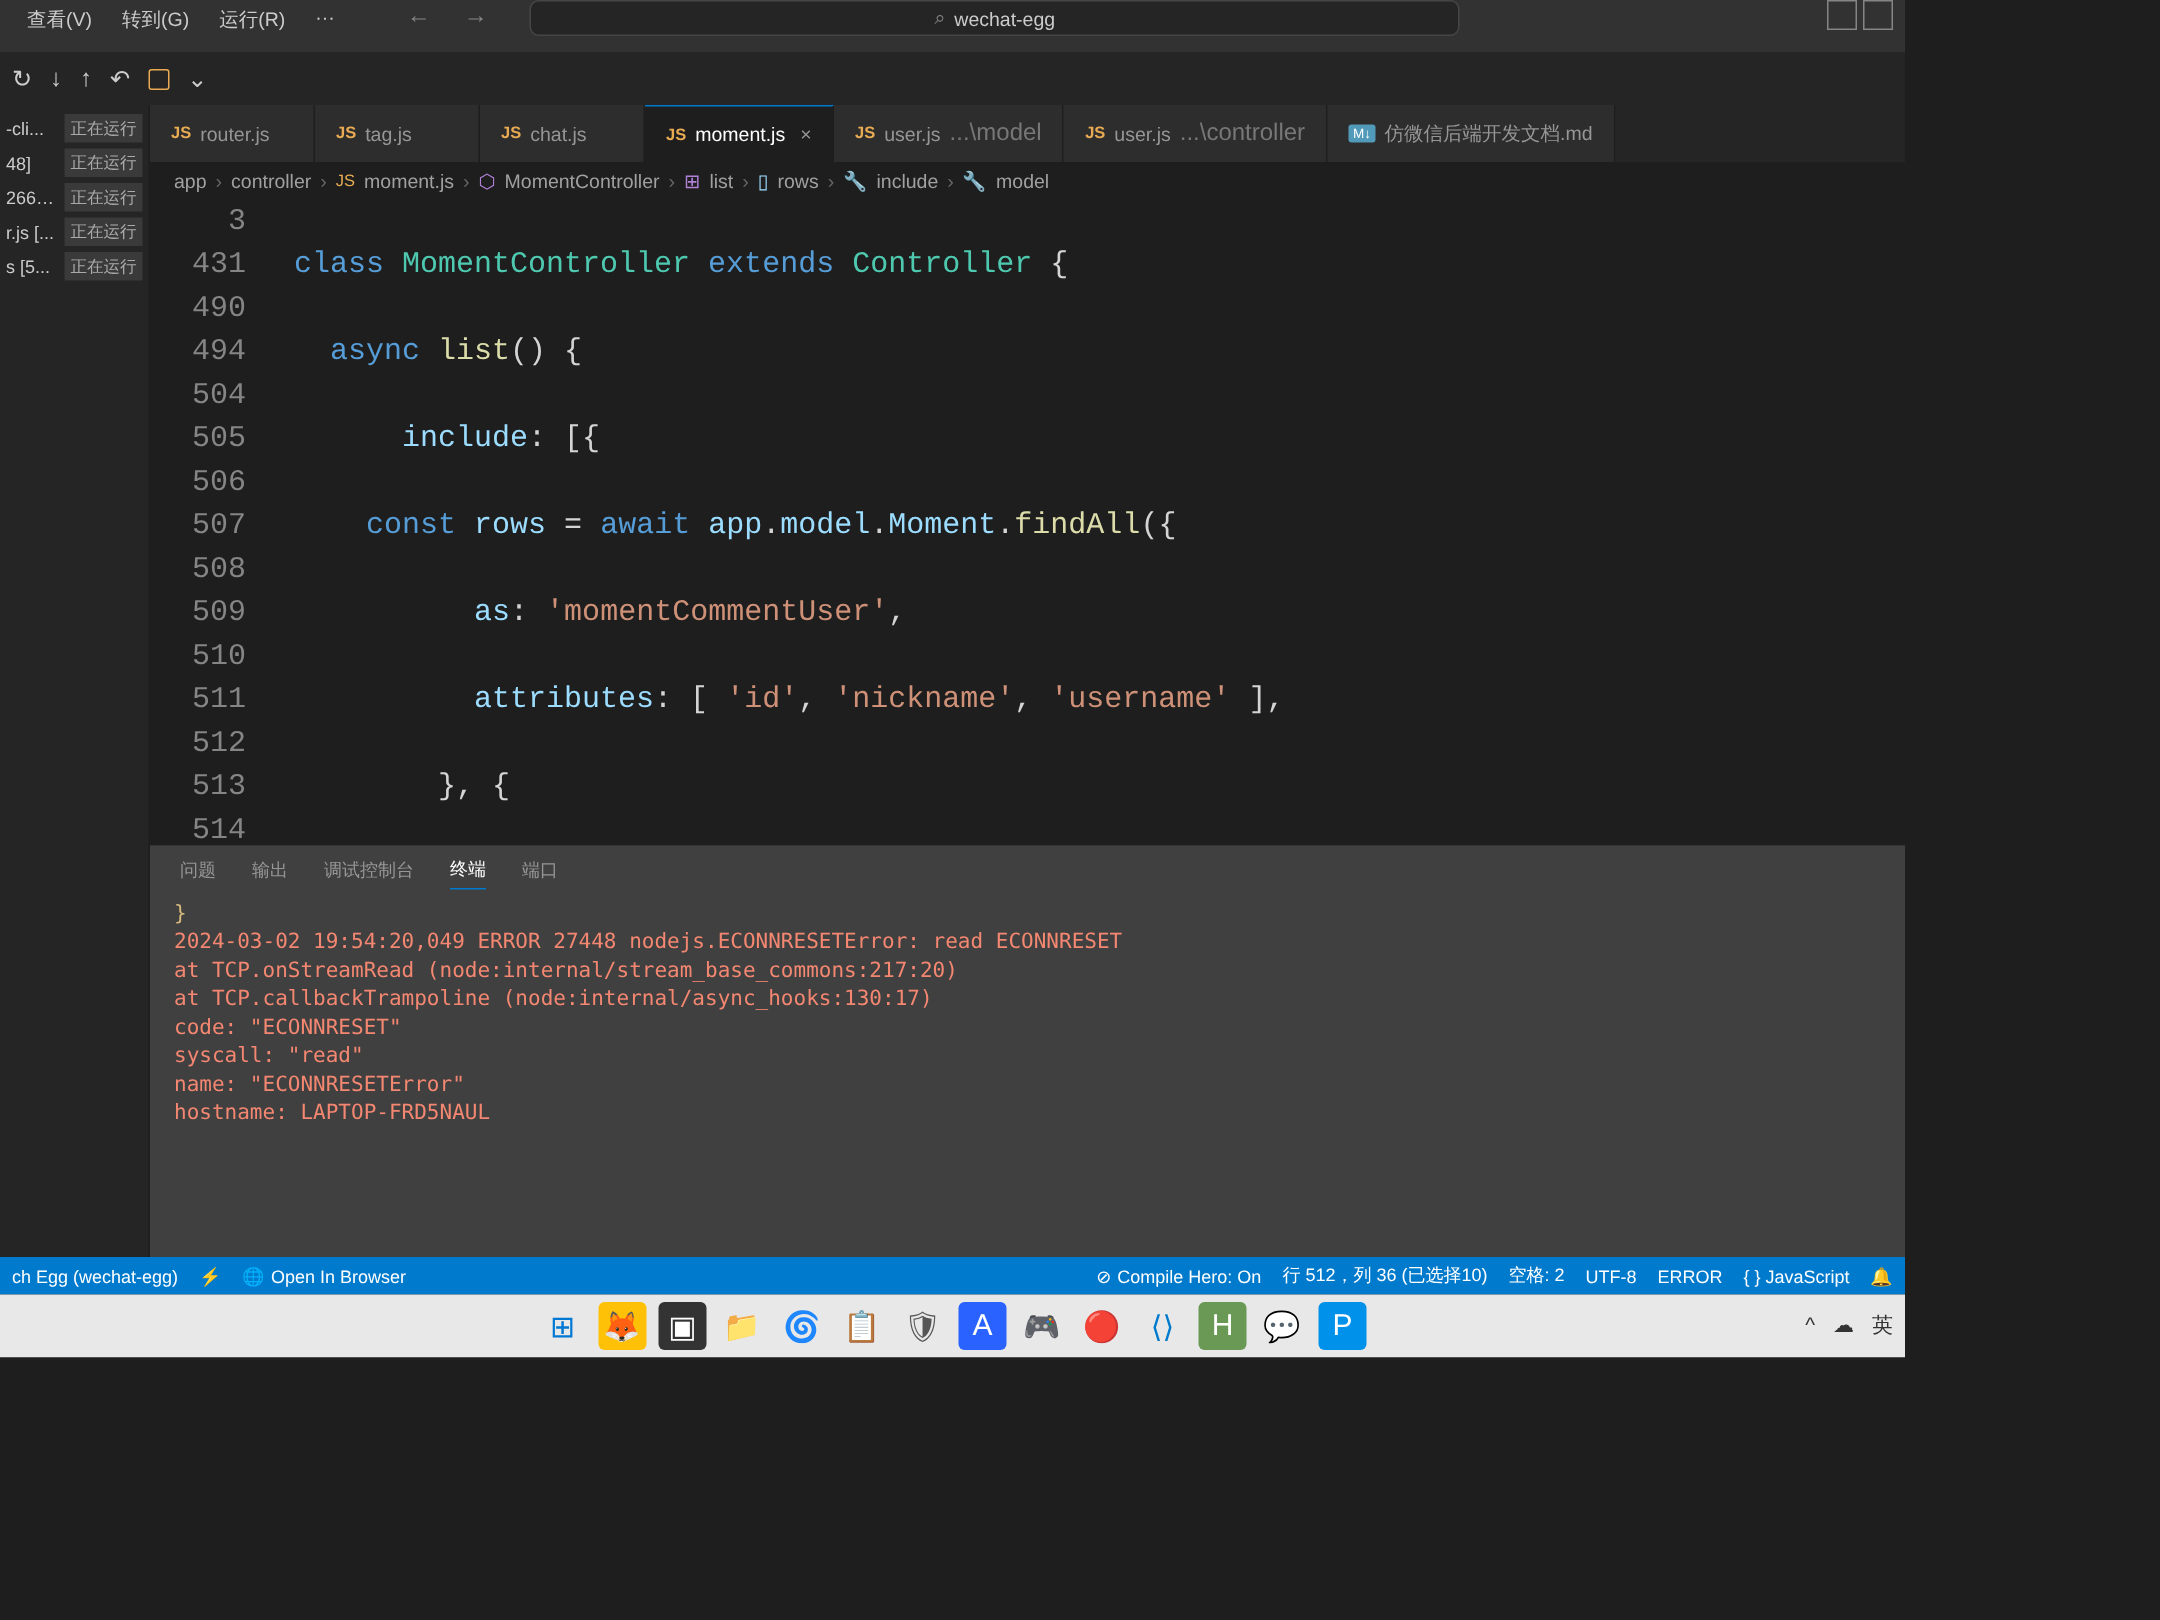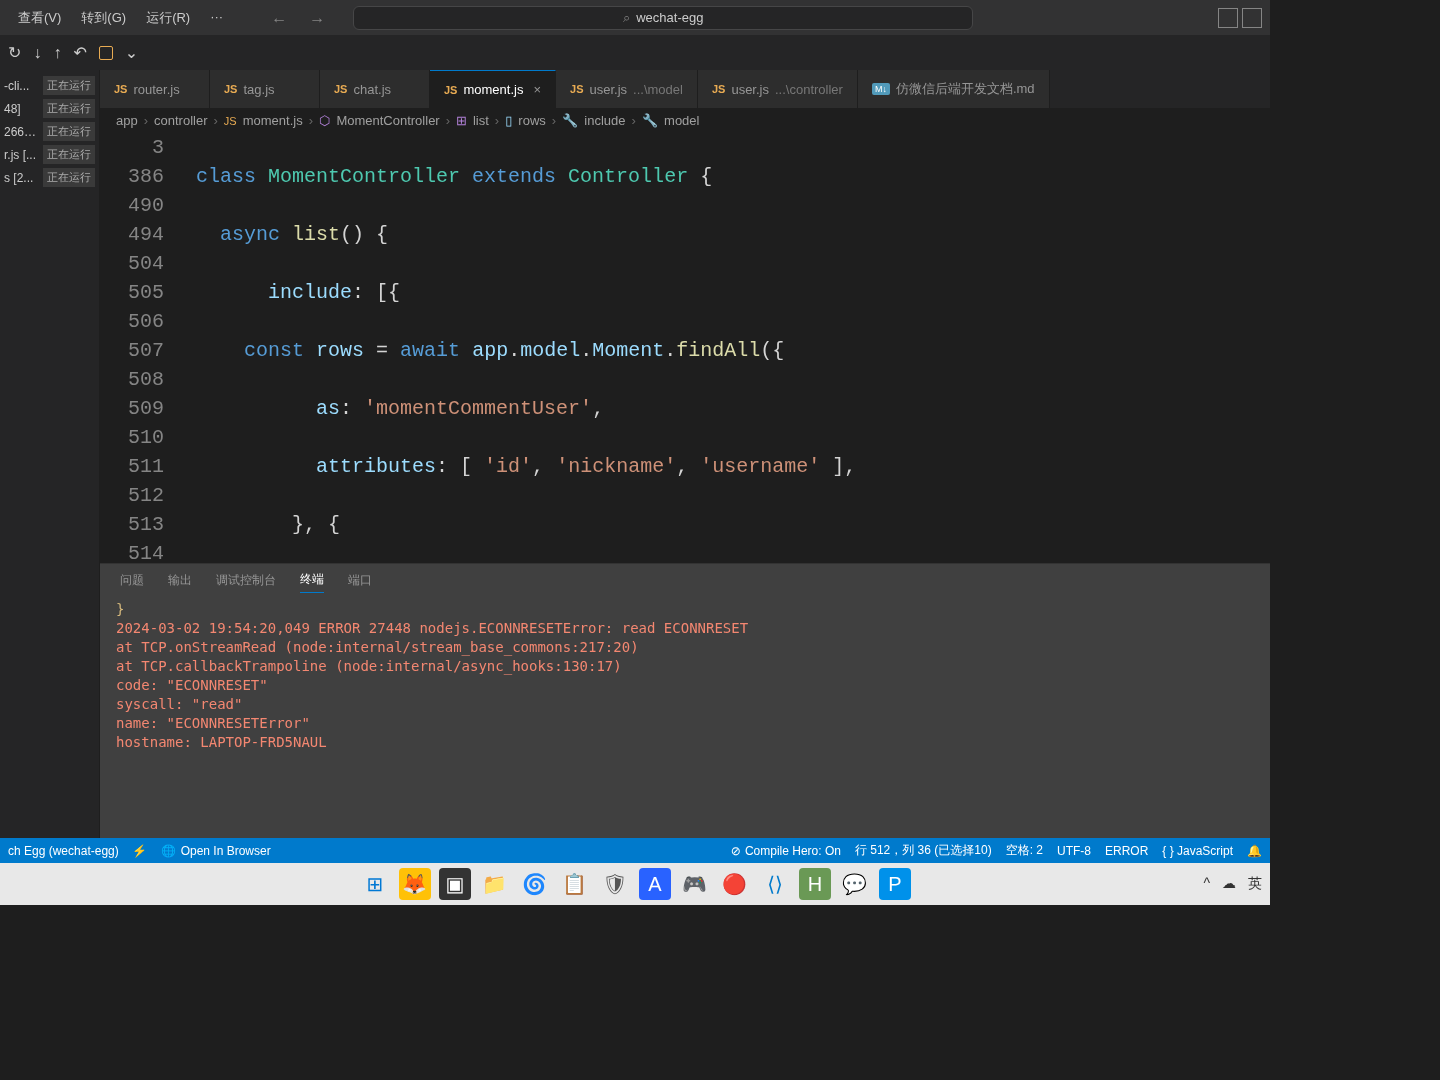--- a/index.html
+++ b/index.html
@@ -1,19 +1,19 @@
 <!DOCTYPE html>
 <html><head>
 <meta charset="utf-8">
 <style>
 * { margin: 0; padding: 0; box-sizing: border-box; }
 body { font-family: "Segoe UI", "Microsoft YaHei", sans-serif; background: #1e1e1e; color: #cccccc; width: 1270px; height: 905px; overflow: hidden; position: relative; }
 
 
-.titlebar { height: 35px; background: #323233; display: flex; align-items: center; padding: 0 8px; color: #cccccc; font-size: 13px; }
+.titlebar { height: 35px; background: #323233; display: flex; align-items: flex-start; padding: 0 8px; color: #cccccc; font-size: 13px; }
 .titlebar .menu-items { display: flex; gap: 0; }
 .titlebar .menu-item { padding: 4px 10px; cursor: pointer; }
 .titlebar .nav-arrows { display: flex; gap: 6px; margin-left: 30px; }
 .titlebar .nav-arrow { color: #858585; font-size: 16px; padding: 2px 8px; }
 .titlebar .search-box { flex: 0 0 620px; margin-left: 20px; background: #252526; border: 1px solid #464647; border-radius: 6px; height: 24px; display: flex; align-items: center; justify-content: center; color: #cccccc; }
 .titlebar .search-icon { margin-right: 6px; color: #858585; }
 .titlebar .spacer { flex: 1; }
 .titlebar .layout-icons { display: flex; gap: 4px; }
 .titlebar .layout-icon { width: 20px; height: 20px; border: 1px solid #858585; display: flex; }
 
@@ -35,21 +35,21 @@
 
 .editor-area { flex: 1; display: flex; flex-direction: column; background: #1e1e1e; }
 
 
 .tabs { height: 38px; background: #252526; display: flex; align-items: stretch; overflow: hidden; }
 .tab { display: flex; align-items: center; padding: 0 14px; background: #2d2d2d; color: #969696; font-size: 13px; gap: 6px; border-right: 1px solid #1e1e1e; min-width: 110px; }
 .tab.active { background: #1e1e1e; color: #ffffff; border-top: 1px solid #007acc; }
 .tab .js-icon { color: #e8ab53; font-size: 11px; font-weight: bold; }
 .tab .md-icon { background: #519aba; color: #fff; font-size: 9px; padding: 1px 3px; border-radius: 2px; }
 .tab .close { color: #969696; margin-left: 4px; }
-.tab .subpath { color: #777; font-size: 13px; }
+.tab .subpath { color: #777; font-size: 16px; }
 
 
 .breadcrumb { height: 25px; background: #1e1e1e; display: flex; align-items: center; padding: 0 16px; font-size: 13px; color: #a0a0a0; gap: 6px; }
 .breadcrumb .sep { color: #666; }
 .breadcrumb .crumb-icon { color: #e8ab53; font-size: 11px; }
 .breadcrumb .sym-icon { color: #b180d7; }
 .breadcrumb .method-icon { color: #b180d7; }
 .breadcrumb .prop-icon { color: #9cdcfe; }
 
 
@@ -133,21 +133,21 @@
     </div>
     <div class="task-item">
       <span class="task-label">2667...</span>
       <span class="task-status">正在运行</span>
     </div>
     <div class="task-item">
       <span class="task-label">r.js [...</span>
       <span class="task-status">正在运行</span>
     </div>
     <div class="task-item">
-      <span class="task-label">s [2...</span>
+      <span class="task-label">s [5...</span>
       <span class="task-status">正在运行</span>
     </div>
   </div>
 
   <div class="editor-area">
 
     <div class="tabs">
       <div class="tab">
           <span class="js-icon">JS</span>
           <span>router.js</span>
@@ -201,21 +201,21 @@
       <span class="prop-icon">🔧</span>
         <span>include</span>
         <span class="sep">›</span>
       <span class="prop-icon">🔧</span>
         <span>model</span>
     </div>
 
     <div class="editor">
       <div class="gutter">
         <div class="ln">3</div>
-        <div class="ln">386</div>
+        <div class="ln">431</div>
         <div class="ln">490</div>
         <div class="ln">494</div>
         <div class="ln">504</div>
         <div class="ln">505</div>
         <div class="ln">506</div>
         <div class="ln">507</div>
         <div class="ln">508</div>
         <div class="ln">509</div>
         <div class="ln">510</div>
         <div class="ln">511</div>

